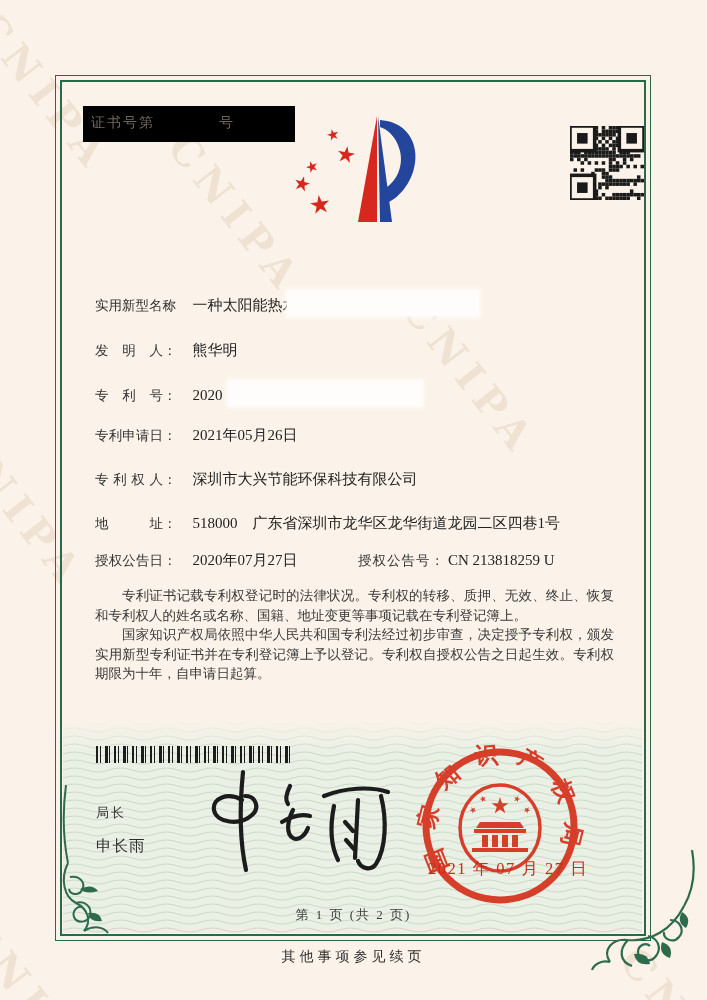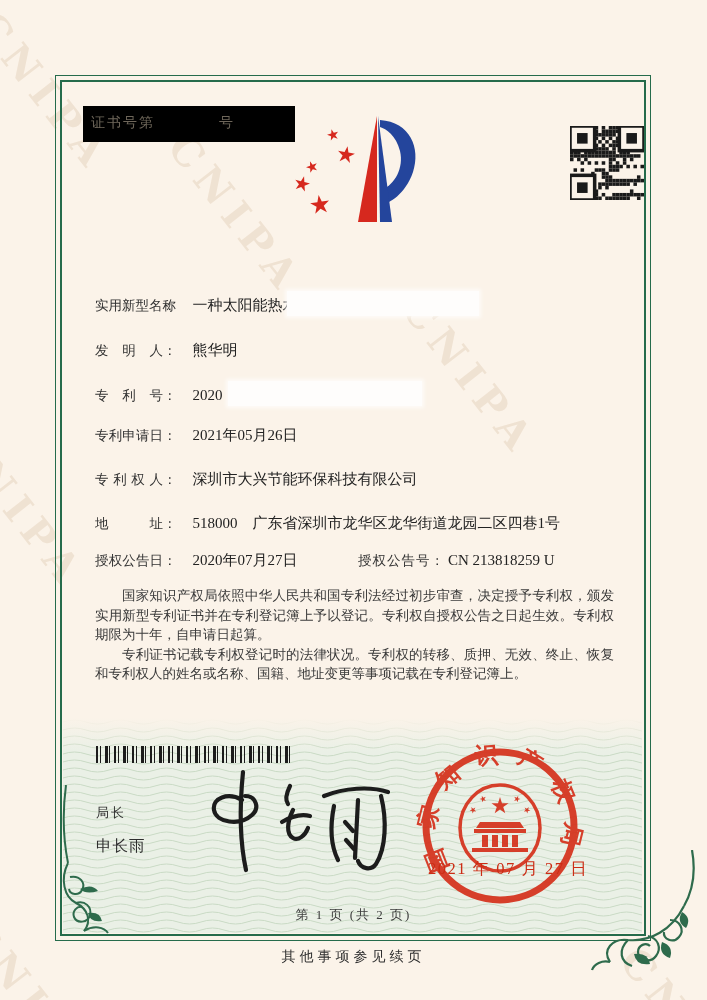--- a/index.html
+++ b/index.html
@@ -308,22 +308,22 @@
       <span class="flabel">授权公告日</span><span class="colon">：</span><span class="fvalue">2020年07月27日</span>
       <span class="pair2">
         <span class="flabel2">授权公告号</span><span class="colon">：</span><span class="fvalue">CN 213818259 U</span>
       </span>
     </div>
 
     <div class="redact" style="left:287px;top:291px;width:192px;height:25px;"></div>
     <div class="redact" style="left:228px;top:381px;width:194px;height:25px;"></div>
 
     <div class="bodytext">
+      <p>专利证书记载专利权登记时的法律状况。专利权的转移、质押、无效、终止、恢复和专利权人的姓名或名称、国籍、地址变更等事项记载在专利登记簿上。</p>
       <p>国家知识产权局依照中华人民共和国专利法经过初步审查，决定授予专利权，颁发实用新型专利证书并在专利登记簿上予以登记。专利权自授权公告之日起生效。专利权期限为十年，自申请日起算。</p>
-      <p>专利证书记载专利权登记时的法律状况。专利权的转移、质押、无效、终止、恢复和专利权人的姓名或名称、国籍、地址变更等事项记载在专利登记簿上。</p>
     </div>
 
     <div class="barcode"></div>
 
     <div class="post-label">局长</div>
     <div class="name-label">申长雨</div>
 
     <svg class="signature" width="205" height="112" viewBox="0 0 205 112">
       <g fill="none" stroke="#1c1c1c" stroke-width="4.2" stroke-linecap="round" stroke-linejoin="round">
         <path d="M44,34 C30,26 14,32 16,44 C18,57 42,60 54,49 C62,42 58,30 47,30"></path>

